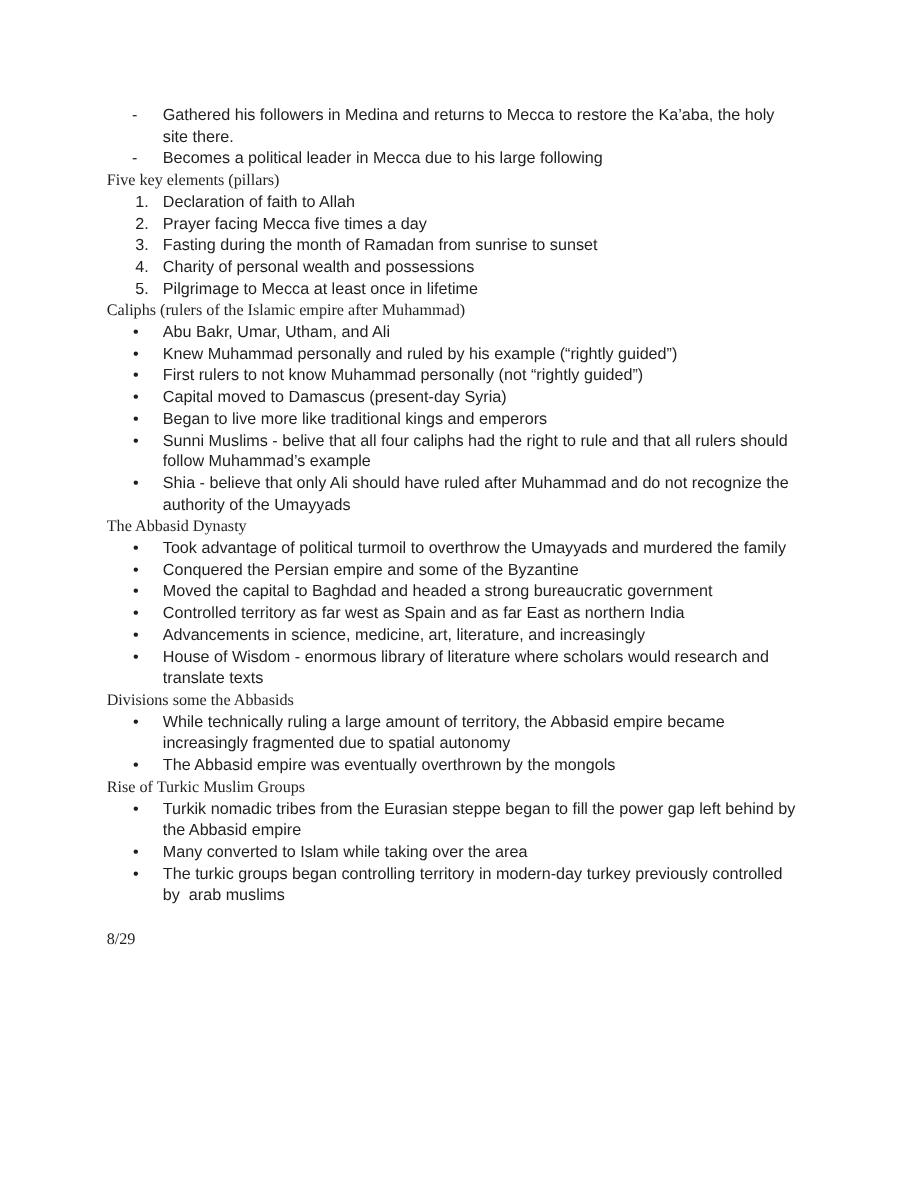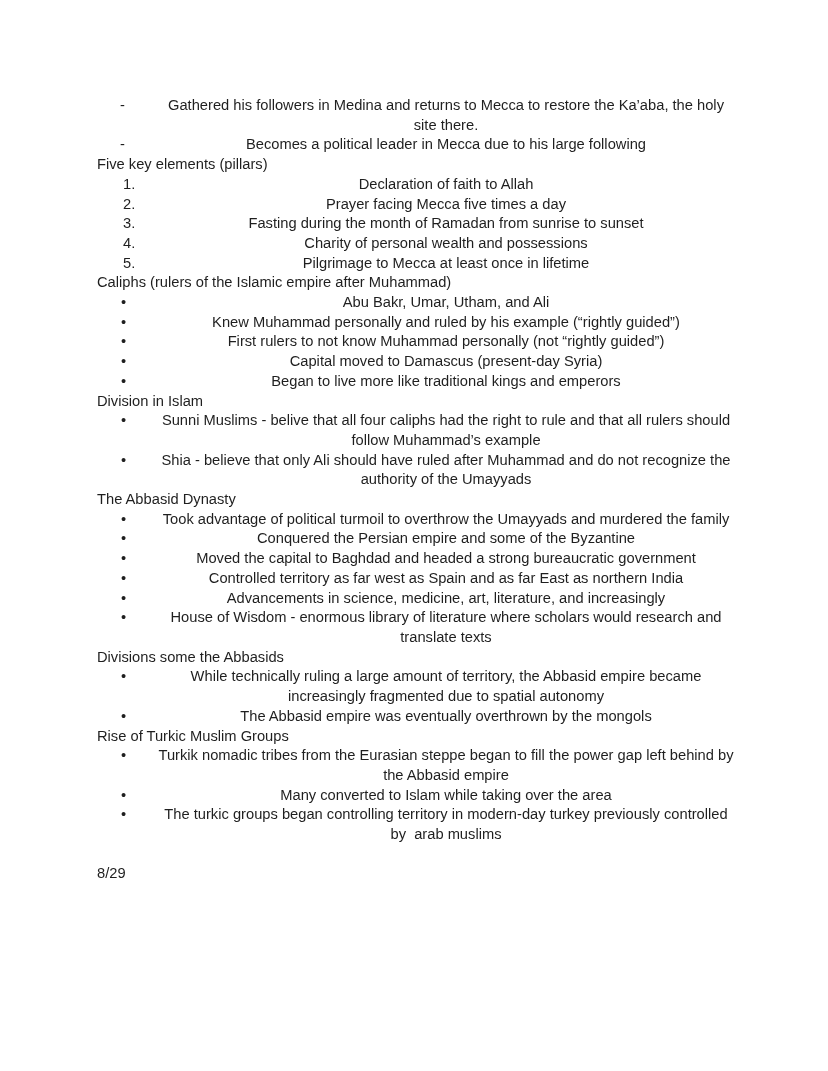--- a/index.html
+++ b/index.html
@@ -16,29 +16,29 @@
     left: 97px;
     top: 96px;
     width: 647px;
     font-size: 14.7px;
     line-height: 19.7px;
     color: #1f1f1f;
   }
   .heading, .paragraph {
     margin: 0;
     white-space: pre-wrap;
+    font-family: Liberation Serif, serif;
   }
   .li {
     position: relative;
     padding-left: 51px;
   }
   .li-text {
     display: block;
     white-space: pre-wrap;
-    text-align: center;
   }
   .marker {
     position: absolute;
     top: 0;
   }
   .marker.dash   { left: 23px; }
   .marker.number { left: 26px; }
   .marker.bullet { left: 24px; }
   .spacer { height: 19.7px; }
 </style>
@@ -90,21 +90,20 @@
       <span class="li-text">First rulers to not know Muhammad personally (not “rightly guided”)</span>
     </div>
     <div class="li">
       <span class="marker bullet">•</span>
       <span class="li-text">Capital moved to Damascus (present-day Syria)</span>
     </div>
     <div class="li">
       <span class="marker bullet">•</span>
       <span class="li-text">Began to live more like traditional kings and emperors</span>
     </div>
-    <div class="heading">Division in Islam</div>
     <div class="li">
       <span class="marker bullet">•</span>
       <span class="li-text">Sunni Muslims - belive that all four caliphs had the right to rule and that all rulers should
 follow Muhammad’s example</span>
     </div>
     <div class="li">
       <span class="marker bullet">•</span>
       <span class="li-text">Shia - believe that only Ali should have ruled after Muhammad and do not recognize the
 authority of the Umayyads</span>
     </div>

